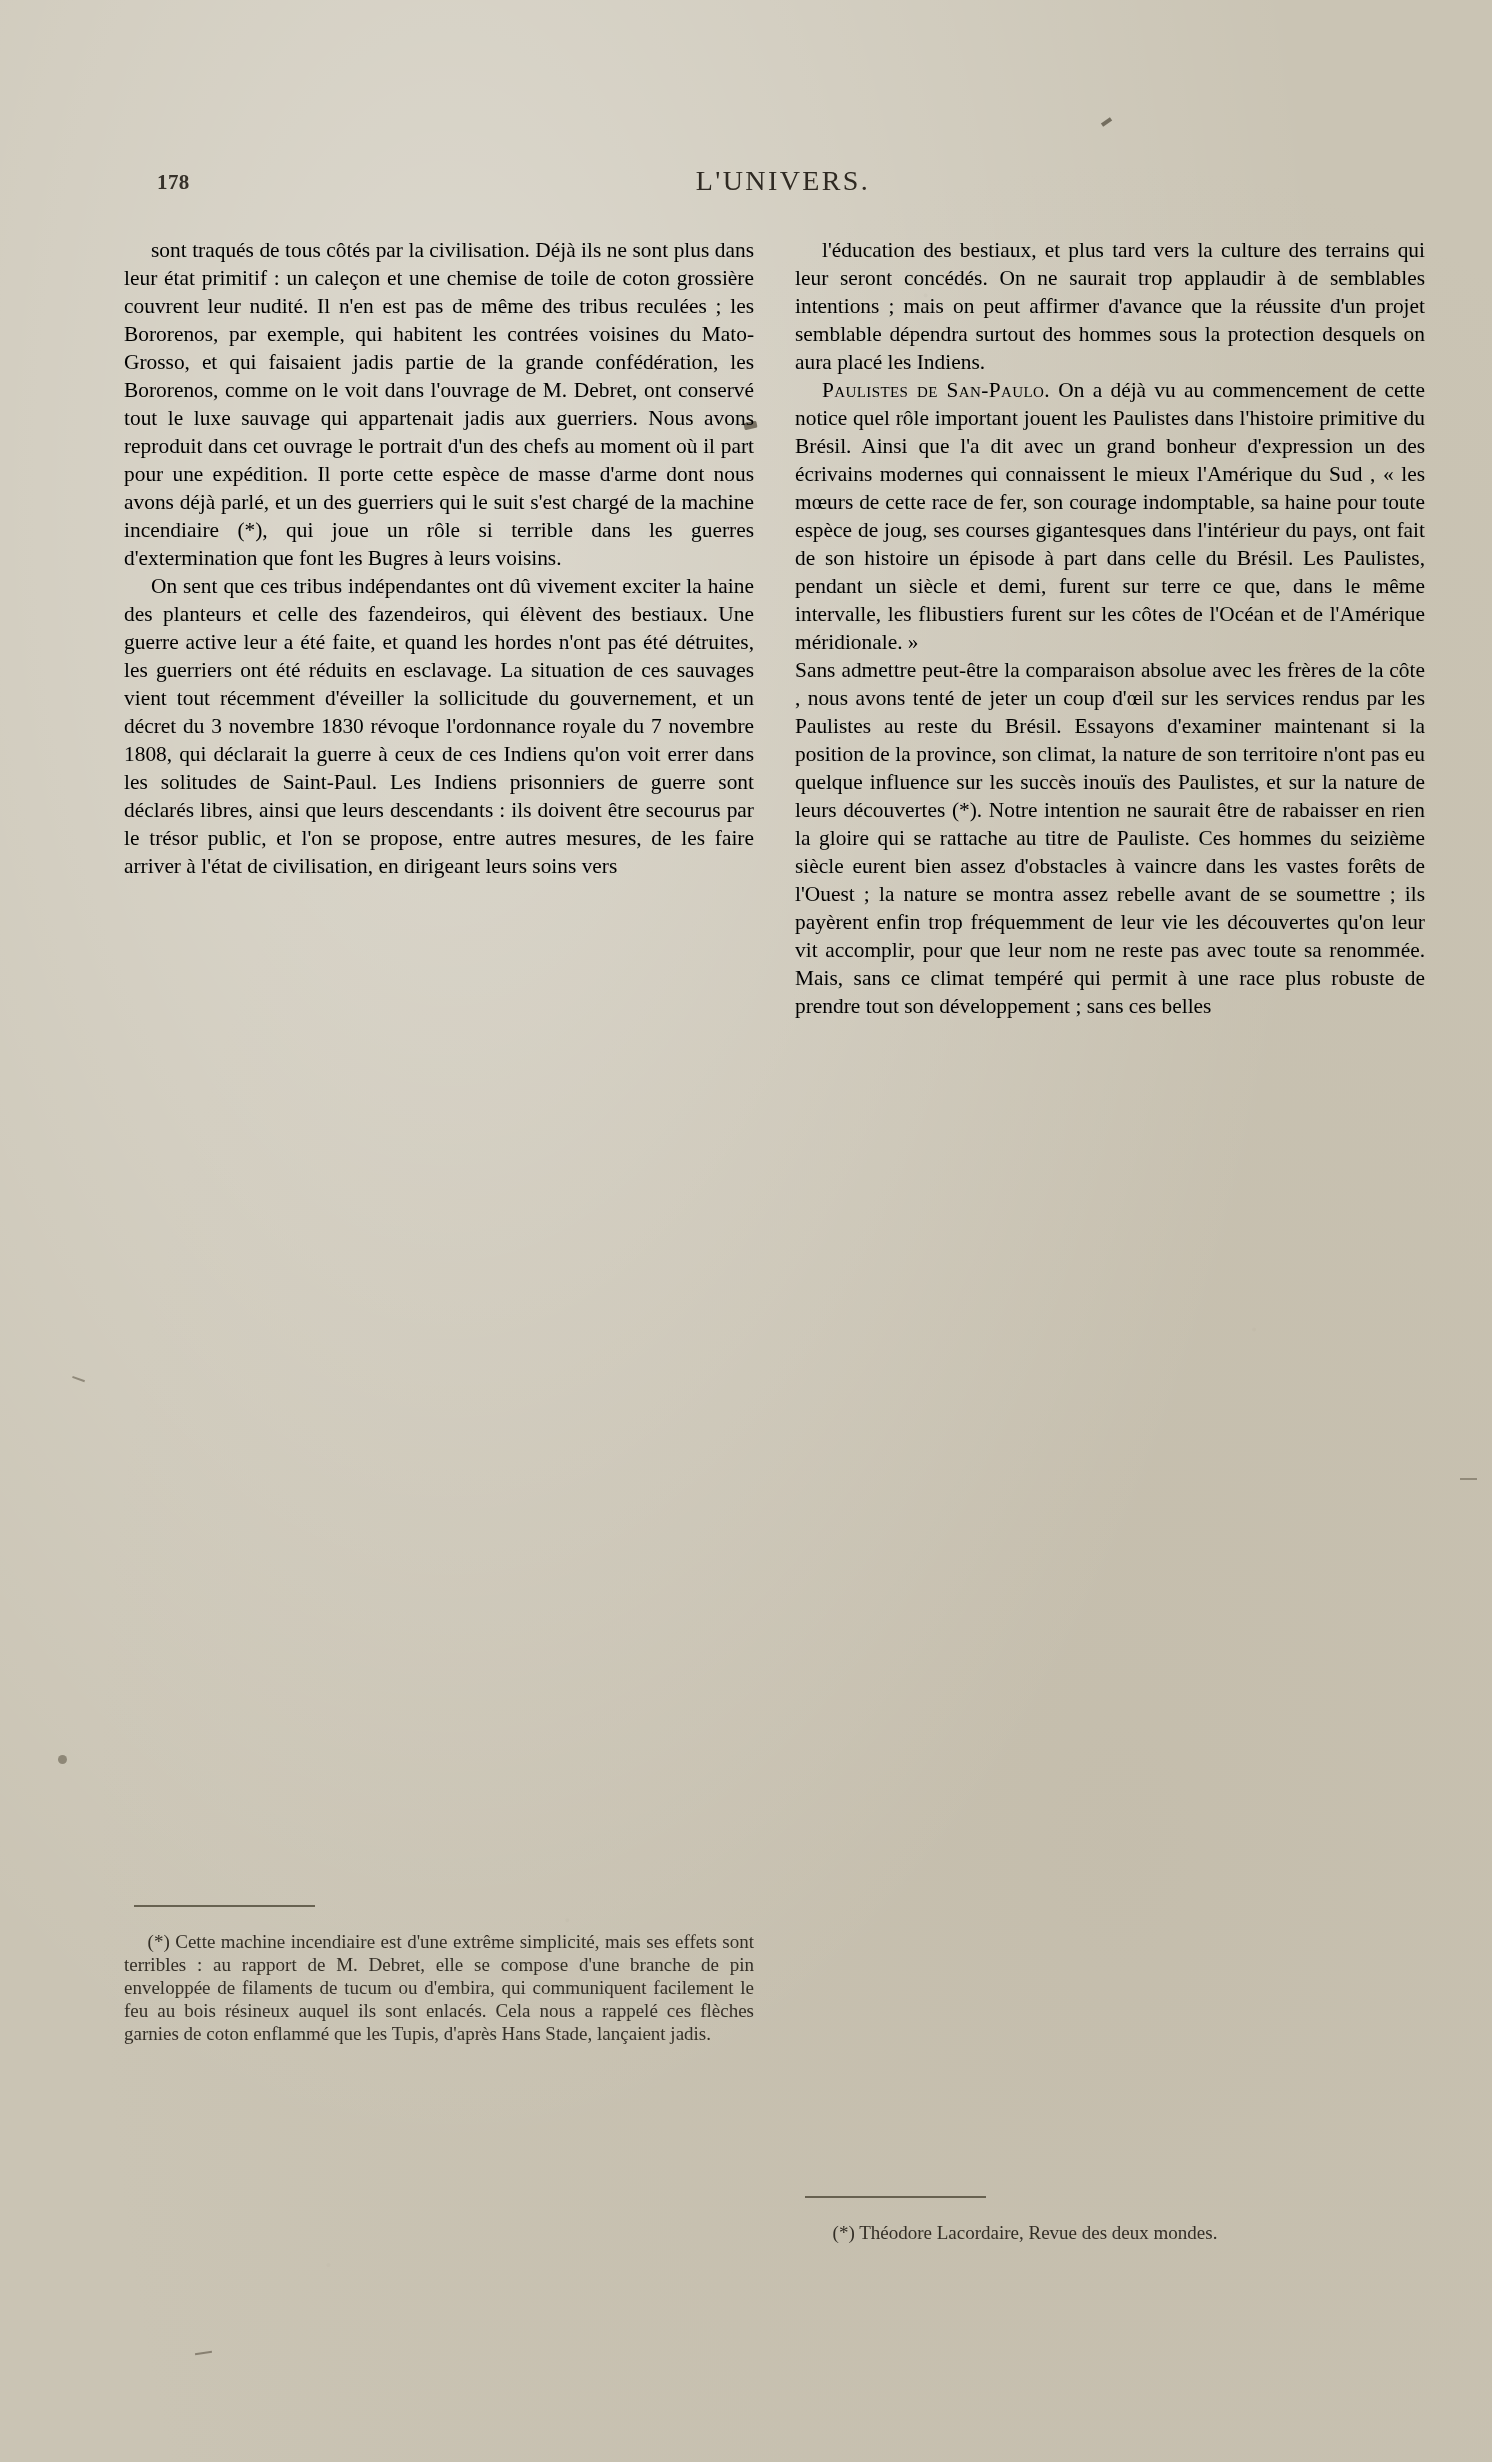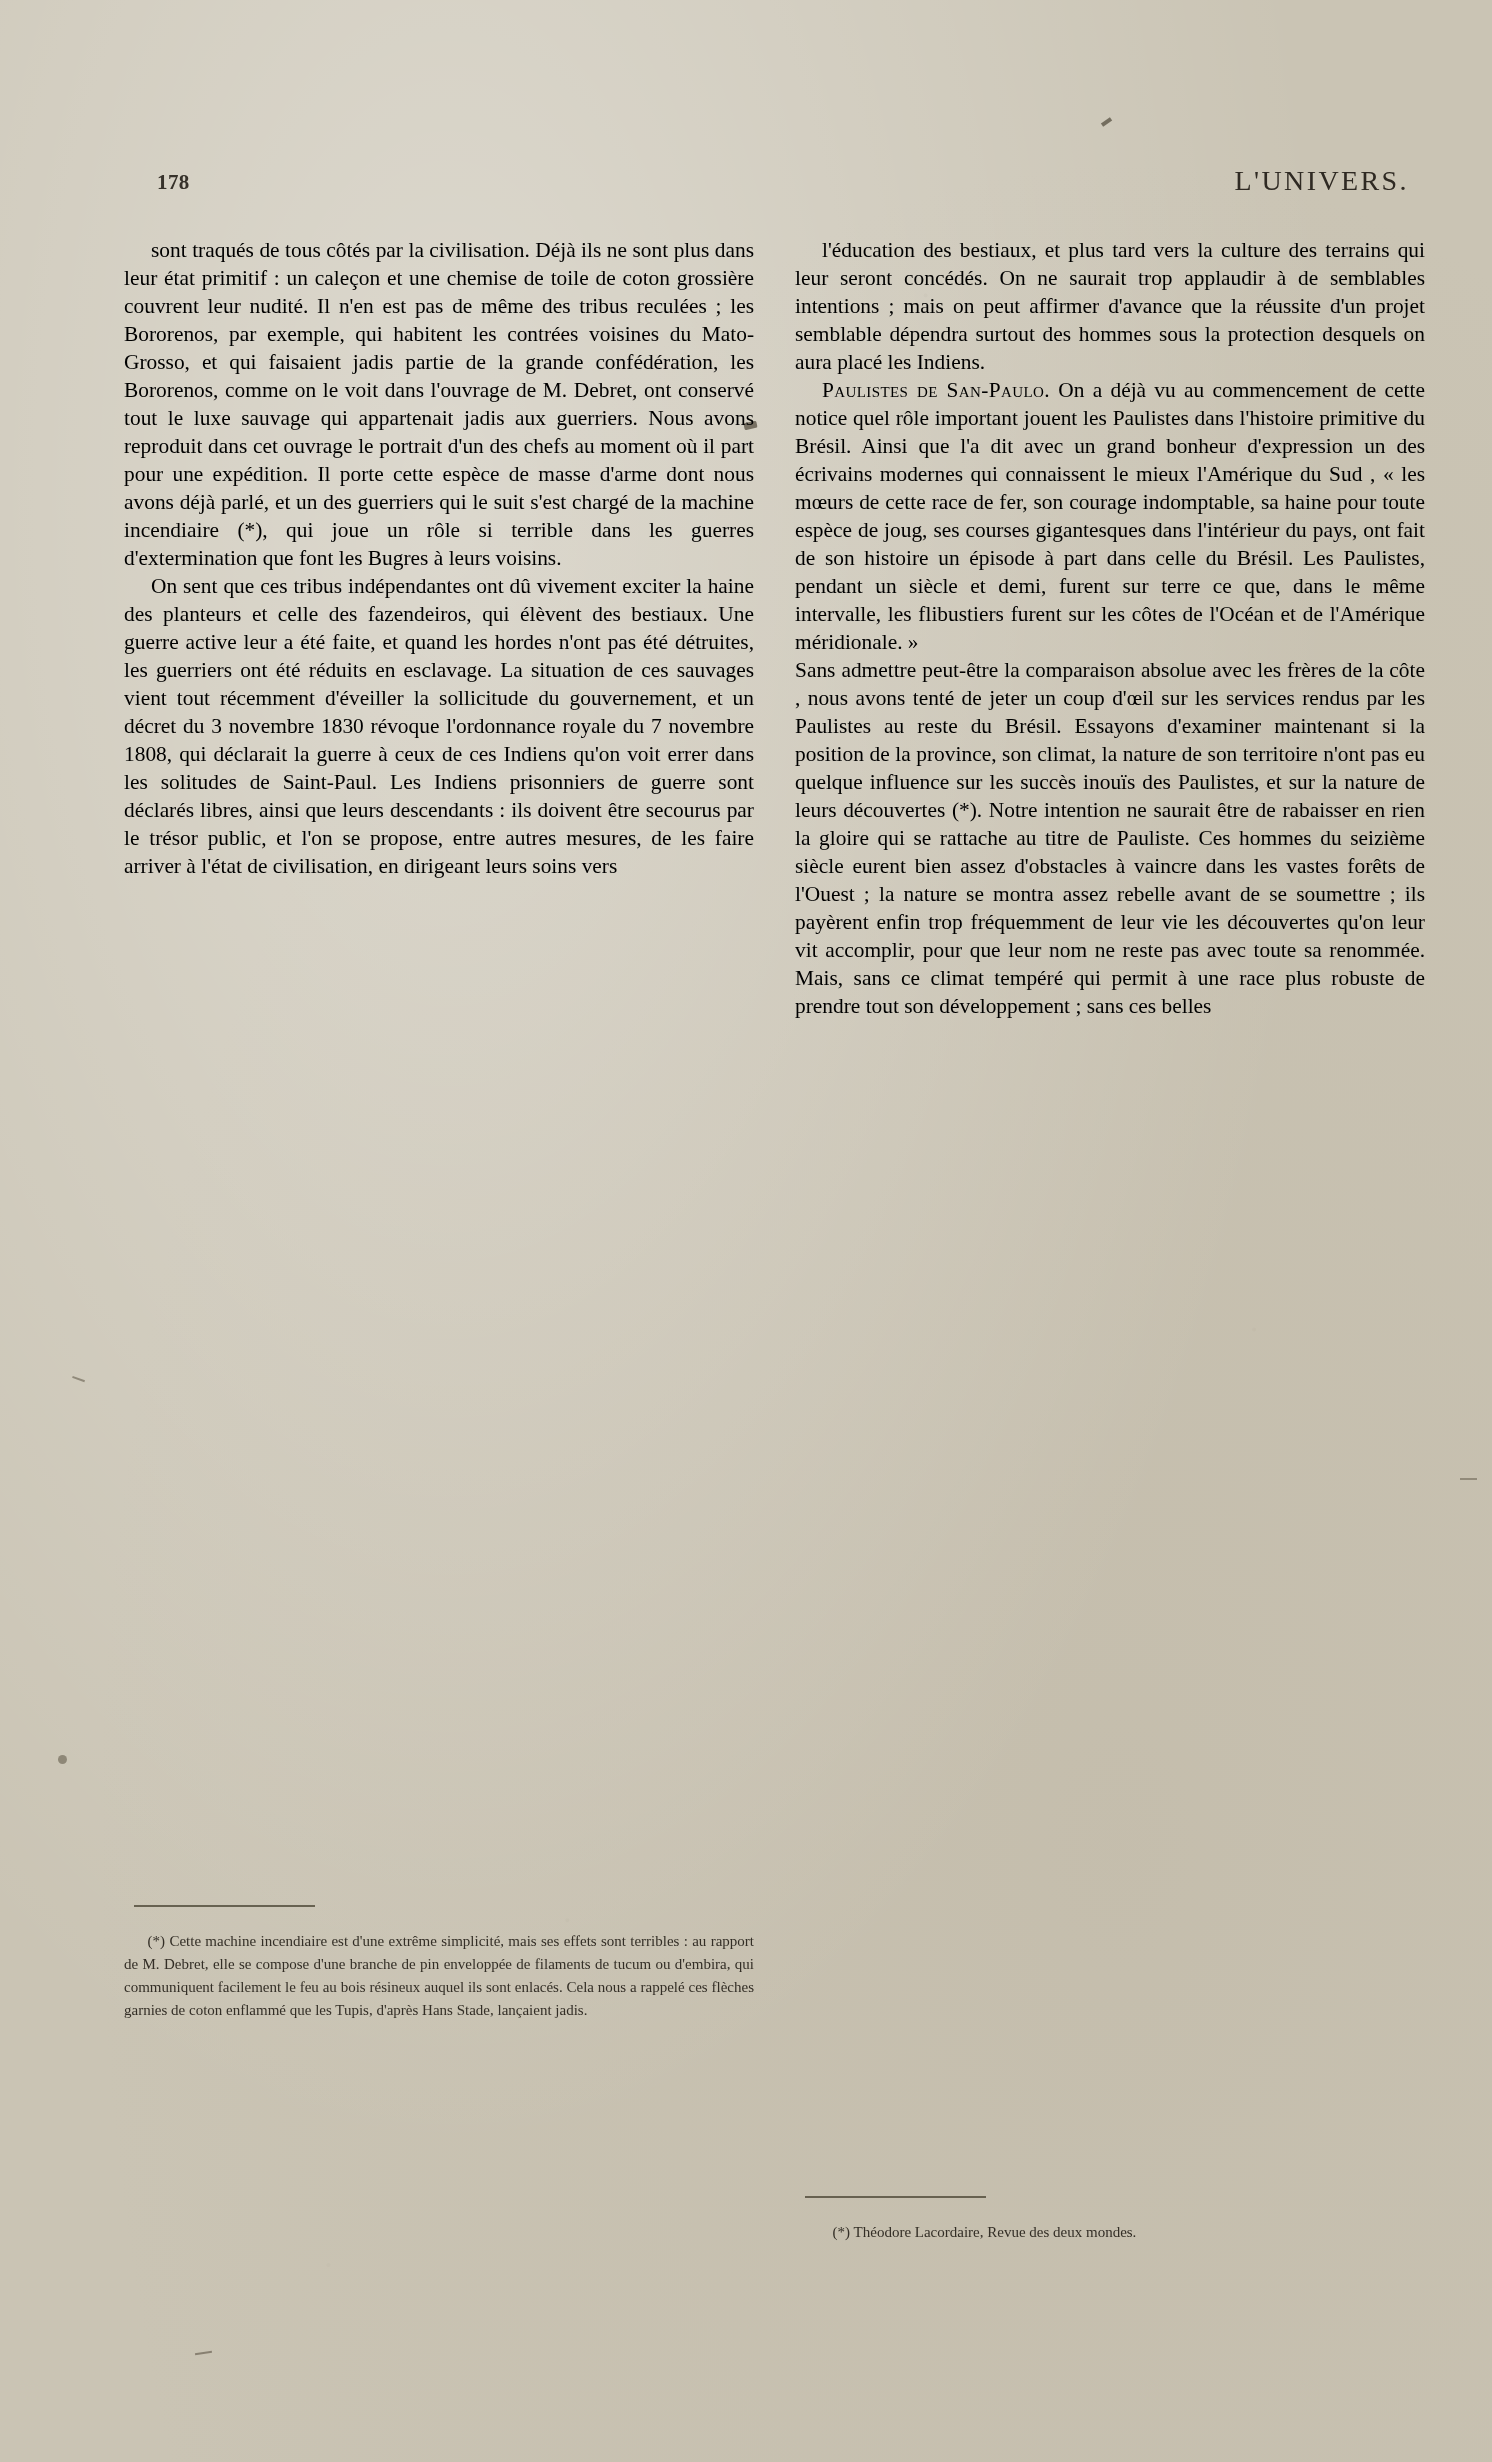--- a/index.html
+++ b/index.html
@@ -52,21 +52,21 @@
     font-size: 21px;
     font-weight: bold;
     letter-spacing: 0.4px;
     color: #37322b;
   }
   .running-title {
     position: absolute;
     left: 0;
     right: 0;
     top: 0;
-    text-align: right;
+    text-align: center;
     font-size: 28px;
     letter-spacing: 2.4px;
     color: #2f2a23;
   }
 
   
   .col {
     position: absolute;
     top: 236px;
     width: 630px;
@@ -93,21 +93,21 @@
   
   .fn-rule {
     position: absolute;
     height: 1.6px;
     background: #56503f;
     opacity: 0.85;
   }
   .footnote {
     position: absolute;
     width: 630px;
-    font-size: 15px;
+    font-size: 19px;
     line-height: 23px;
     text-align: justify;
     color: #332e26;
   }
   .footnote p { margin: 0; text-indent: 23.6px; }
 
   .fn-left  { left: 124px;  top: 1930px; }
   .fn-right { left: 809px; top: 2221px; }
 
   .rule-left  { left: 134px;  top: 1905px; width: 181px; }

